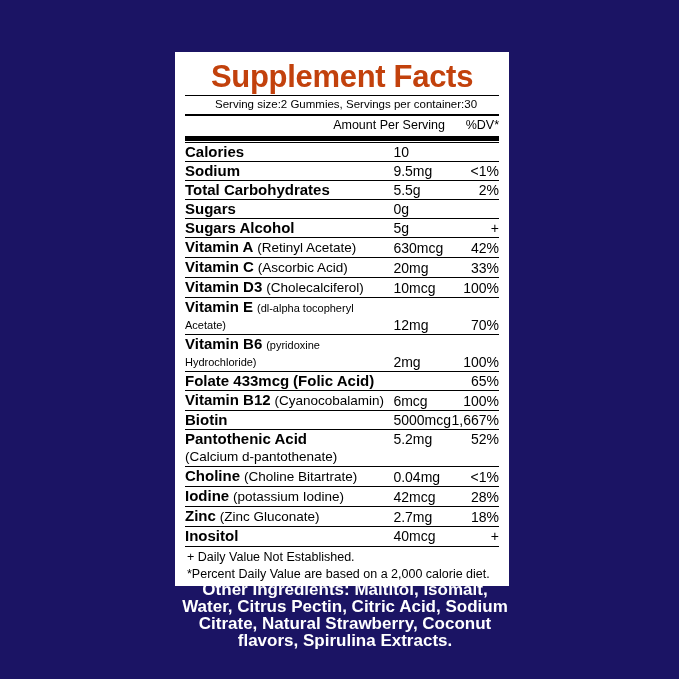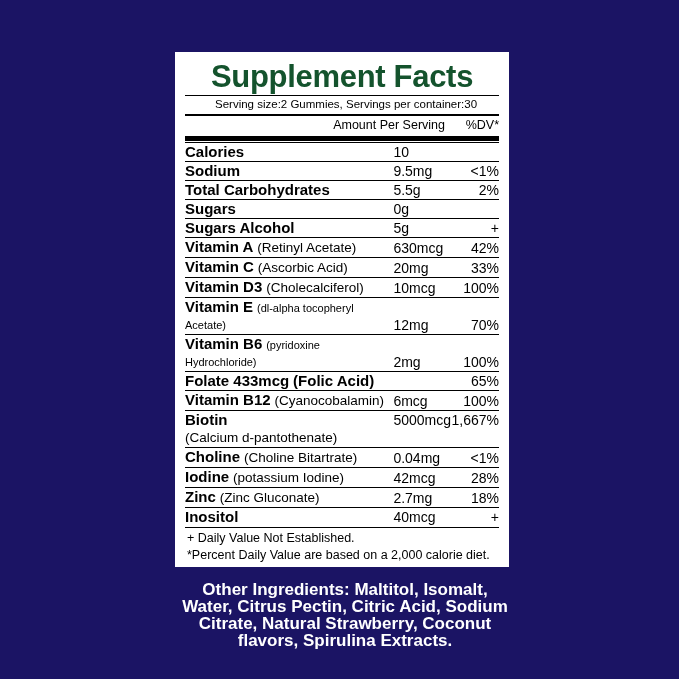--- a/index.html
+++ b/index.html
@@ -25,21 +25,21 @@
     width: 334px;
     background: #ffffff;
     box-sizing: border-box;
     padding: 6px 10px 4px 10px;
   }
   .sf-title {
     font-family: "Liberation Sans", sans-serif;
     font-size: 31px;
     font-weight: bold;
     letter-spacing: -0.3px;
-    color: #14532d;
+    color: #c2410c;
     text-align: center;
     line-height: 34px;
     margin: 2px 0 1px 0;
   }
   .rule-thin {
     height: 1px;
     background: #000;
     margin: 1px 0;
   }
   .rule-med {
@@ -231,20 +231,25 @@
         <tr>
           <td class="name"><span class="nm">Vitamin B12</span> <span class="paren">(Cyanocobalamin)</span></td>
           <td class="amount">6mcg</td>
           <td class="dv">100%</td>
         </tr>
         <tr>
           <td class="name"><span class="nm">Biotin</span></td>
           <td class="amount">5000mcg</td>
           <td class="dv">1,667%</td>
         </tr>
+        <tr>
+          <td class="name"><span class="nm">Pantothenic Acid</span></td>
+          <td class="amount">5.2mg</td>
+          <td class="dv">52%</td>
+        </tr>
         <tr class="noline">
           <td class="name indent1"><span class="paren">(Calcium d-pantothenate)</span></td>
           <td class="amount"></td>
           <td class="dv"></td>
         </tr>
         <tr>
           <td class="name"><span class="nm">Choline</span> <span class="paren">(Choline Bitartrate)</span></td>
           <td class="amount">0.04mg</td>
           <td class="dv">&lt;1%</td>
         </tr>

